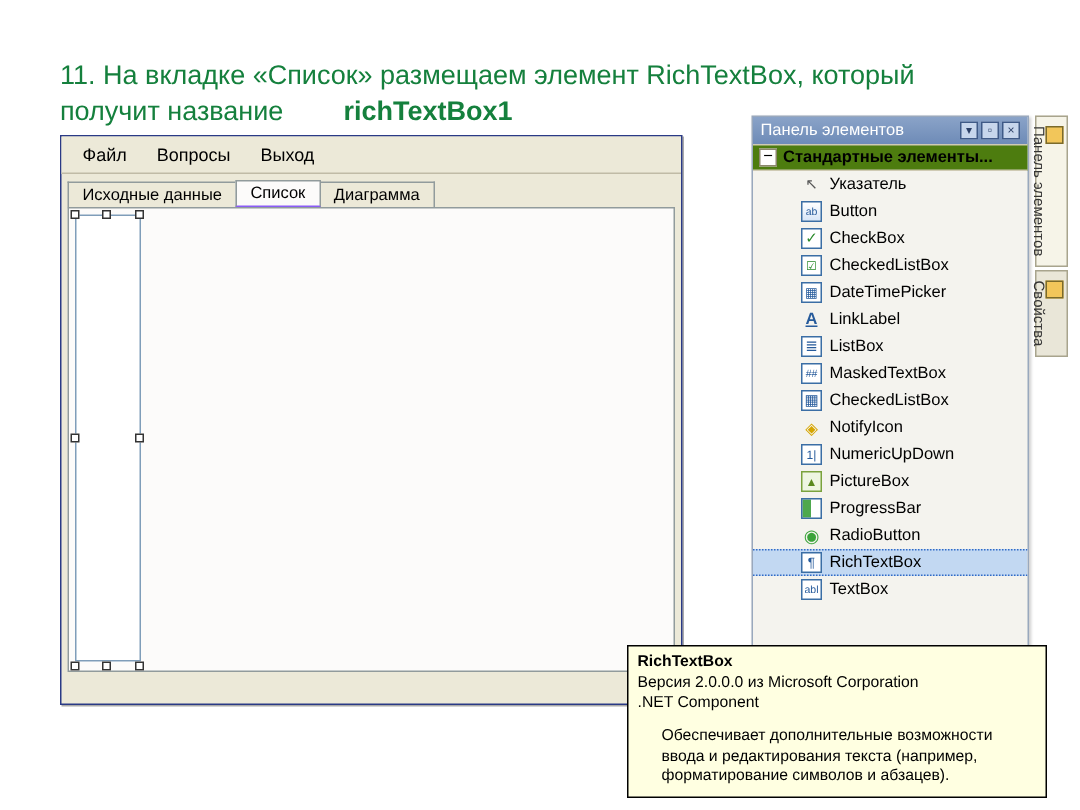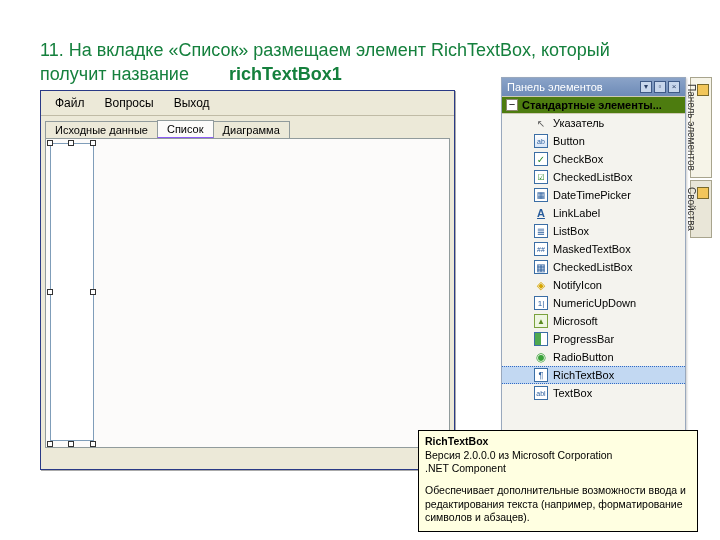--- a/index.html
+++ b/index.html
@@ -216,21 +216,21 @@
     position: absolute;
     bottom: 8px; right: 22px;
     width: 280px;
     background: #ffffe1;
     border: 1px solid #000;
     padding: 4px 6px 6px 6px;
     font-size: 10.5px;
     line-height: 1.3;
   }
   .tooltip .tt-title { font-weight: 700; }
-  .tooltip .tt-desc { margin-top: 8px; }
+  .tooltip .tt-desc { margin-top: 8px; margin-left: 16px; }
 
   
   .side-tabs {
     position: absolute;
     top: 77px; right: 8px;
     width: 22px;
     display: flex;
     flex-direction: column;
     gap: 2px;
   }
@@ -338,21 +338,21 @@
       <div class="tbx-item">
         <span class="tic tic-notify"></span>
         <span>NotifyIcon</span>
       </div>
       <div class="tbx-item">
         <span class="tic tic-nud"></span>
         <span>NumericUpDown</span>
       </div>
       <div class="tbx-item">
         <span class="tic tic-pic"></span>
-        <span>Microsoft</span>
+        <span>PictureBox</span>
       </div>
       <div class="tbx-item">
         <span class="tic tic-prog"></span>
         <span>ProgressBar</span>
       </div>
       <div class="tbx-item">
         <span class="tic tic-radio"></span>
         <span>RadioButton</span>
       </div>
       <div class="tbx-item sel">

